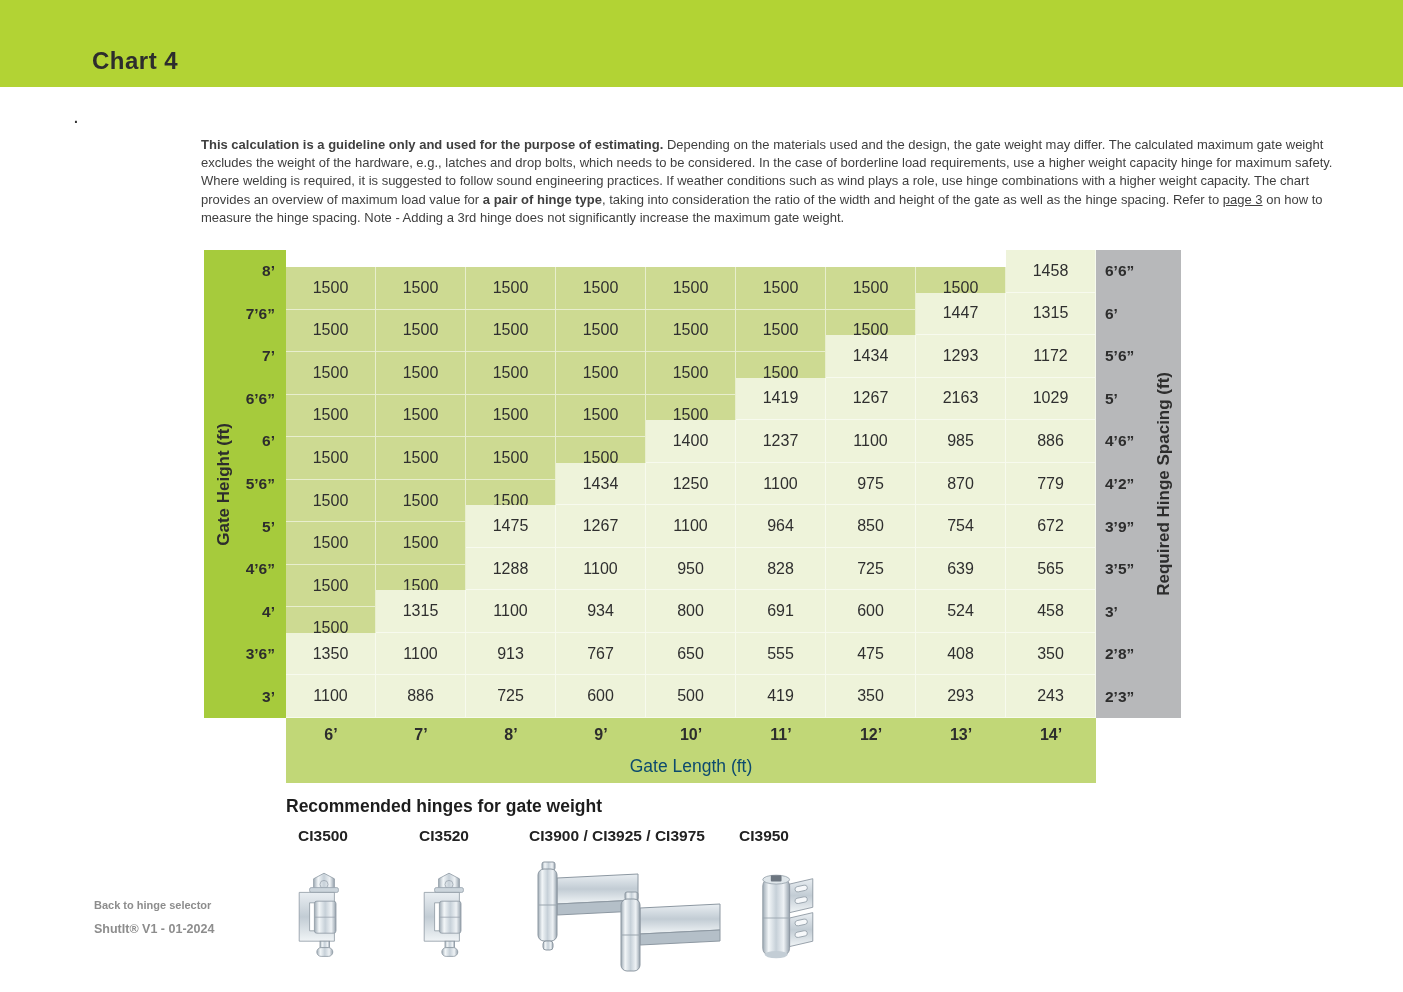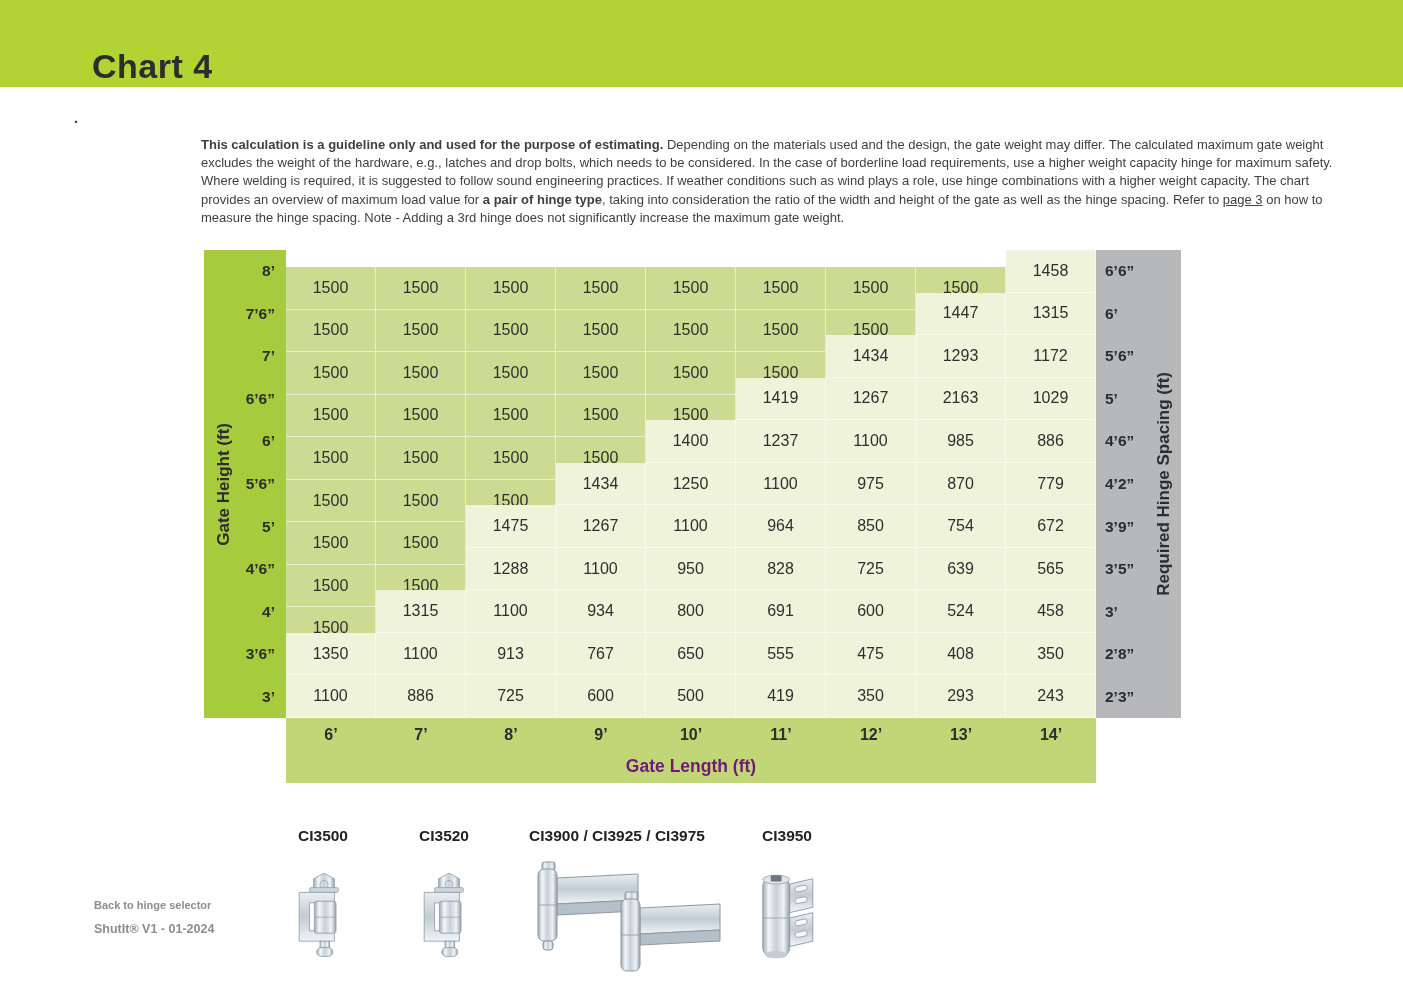--- a/index.html
+++ b/index.html
@@ -3,21 +3,21 @@
 <meta charset="utf-8">
 <style>
   html,body { margin:0; padding:0; }
   .page {
     position:relative; width:1403px; height:992px; background:#ffffff;
     font-family:"Liberation Sans", sans-serif; overflow:hidden;
     --header-green:#b2d334; --row-green:#a6cb3c; --cell-full:#cdda92;
     --cell-light:#eef3da; --bottom-green:#c1d777; --gray:#b7b8ba;
   }
   .topbar { position:absolute; left:0; top:0; width:1403px; height:87px; background:var(--header-green); }
-  .topbar-title { position:absolute; left:92px; top:47px; font-size:34px; font-weight:bold; color:#2d2d2d; letter-spacing:.5px; }
+  .topbar-title { position:absolute; left:92px; top:47px; font-size:24px; font-weight:bold; color:#2d2d2d; letter-spacing:.5px; }
   .stray-dot { position:absolute; left:74px; top:110px; font-size:14px; font-weight:bold; color:#333; }
   .main-title { position:absolute; left:201px; top:106px; font-size:20px; font-weight:bold; color:#161616; margin:0; }
   .intro-par { position:absolute; left:201px; top:136px; width:1138px; font-size:13px; line-height:18.2px; color:#3f3f3f; margin:0; }
   .intro-par .b { font-weight:bold; }
   .intro-par .u { text-decoration:underline; }
 
   
   .tbl { position:absolute; left:204px; top:250px; width:977px; height:534px; }
   .ycol { position:absolute; left:0; top:0; width:82px; height:468px; background:var(--row-green); }
   .ylab-wrap { position:absolute; left:6px; top:0; height:468px; width:28px; display:flex; align-items:center; justify-content:center; }
@@ -27,21 +27,21 @@
   .grow { display:flex; height:42.55px; }
   .cell { width:90px; height:42.55px; display:flex; align-items:center; justify-content:center; font-size:16px; color:#2f2f2f; box-sizing:border-box; border-right:1px solid rgba(255,255,255,.55); border-bottom:1px solid rgba(255,255,255,.55); }
   .cell.full { background:var(--cell-full);margin-top:17px; }
   .cell.light { background:var(--cell-light); }
   .gcol { position:absolute; left:892px; top:0; width:85px; height:468px; background:var(--gray); }
   .gcell { height:42.55px; display:flex; align-items:center; padding-left:9px; box-sizing:border-box; font-weight:bold; font-size:15.5px; color:#2d2d2d; }
   .glab-wrap { position:absolute; right:4px; top:0; height:468px; width:26px; display:flex; align-items:center; justify-content:center; }
   .bhead { position:absolute; left:82px; top:468px; width:810px; height:65px; background:var(--bottom-green); }
   .bcols { display:flex; height:34px; align-items:center; }
   .bcol { width:90px; text-align:center; font-weight:bold; font-size:16px; color:#2d2d2d; }
-  .baxis { height:28px; display:flex; align-items:center; justify-content:center; font-weight:bold; font-size:17.5px; color:#701a75; }
+  .baxis { height:28px; display:flex; align-items:center; justify-content:center; font-weight:normal; font-size:17.5px; color:#0c4a6e; }
 
   
   .rec-head { position:absolute; left:286px; top:796px; font-size:17.5px; font-weight:bold; color:#1d1d1d; margin:0; }
   .prod-label { position:absolute; top:827px; transform:translateX(-50%); font-weight:bold; font-size:15.5px; color:#222; white-space:nowrap; }
   .hinge-img { position:absolute; }
 
   
   .foot-link { position:absolute; left:94px; top:883px; font-size:11px; font-weight:bold; color:#8d8d8d; cursor:pointer;margin-top:16px; }
   .foot-ver  { position:absolute; left:94px; top:922px; font-size:12.5px; font-weight:bold; color:#8d8d8d; }
 </style>
@@ -227,24 +227,25 @@
           <div class="bcol">10’</div>
           <div class="bcol">11’</div>
           <div class="bcol">12’</div>
           <div class="bcol">13’</div>
           <div class="bcol">14’</div>
         </div>
       <div class="baxis">Gate Length (ft)</div>
     </div>
   </div>
 
+  <h2 class="rec-head">Recommended hinges for gate weight</h2>
   <div class="prod-label" style="left:323px">CI3500</div>
   <div class="prod-label" style="left:444px">CI3520</div>
   <div class="prod-label" style="left:617px">CI3900 / CI3925 / CI3975</div>
-  <div class="prod-label" style="left:787px">CI3950</div>
+  <div class="prod-label" style="left:764px">CI3950</div>
 
   <svg width="0" height="0" style="position:absolute" aria-hidden="true">
     <defs>
       <linearGradient id="met-h" x1="0" y1="0" x2="1" y2="0">
         <stop offset="0" stop-color="#9fabb5"></stop>
           <stop offset="0.22" stop-color="#f2f6f8"></stop>
         <stop offset="0.5" stop-color="#c6d0d8"></stop>
           <stop offset="0.78" stop-color="#eef2f5"></stop>
         <stop offset="1" stop-color="#96a2ad"></stop>
       </linearGradient>

